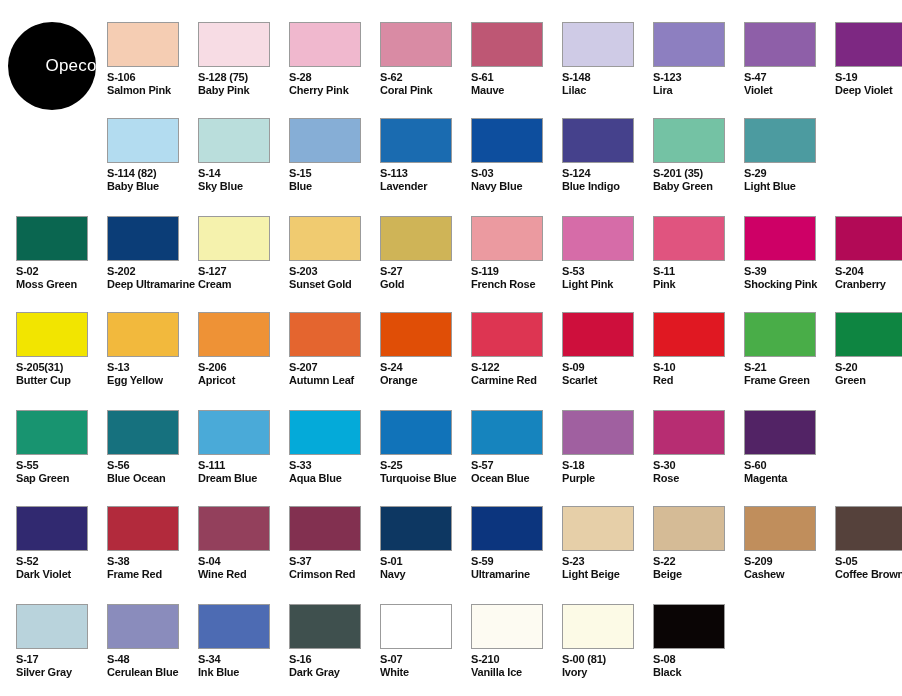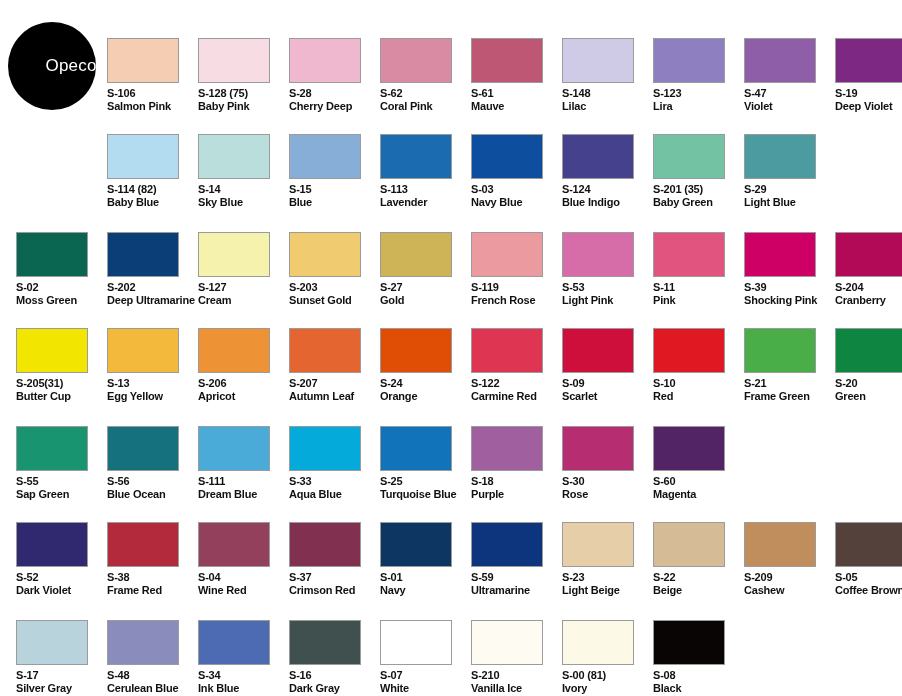--- a/index.html
+++ b/index.html
@@ -36,21 +36,21 @@
     color: #ffffff;
     font-size: 17px;
     font-weight: 400;
     letter-spacing: 0.2px;
     font-family: "Liberation Sans", sans-serif;
     margin-left: 48px;
   }
   .grid {
     position: absolute;
     left: 0;
-    top: 16px;
+    top: 0;
     width: 902px;
     height: 616px;
   }
   .swatch-row {
     position: absolute;
     left: 0;
     width: 902px;
     height: 96px;
     display: flex;
   }
@@ -105,21 +105,21 @@
           <div class="swatch-chip" style="background: rgb(247, 220, 228); border-color: rgb(155, 155, 155);"></div>
           <div class="swatch-caption">
             <span class="swatch-code">S-128 (75)</span>
             <span class="swatch-label">Baby Pink</span>
           </div>
         </div>
         <div class="swatch-cell">
           <div class="swatch-chip" style="background: rgb(240, 184, 206); border-color: rgb(155, 155, 155);"></div>
           <div class="swatch-caption">
             <span class="swatch-code">S-28</span>
-            <span class="swatch-label">Cherry Deep</span>
+            <span class="swatch-label">Cherry Pink</span>
           </div>
         </div>
         <div class="swatch-cell">
           <div class="swatch-chip" style="background: rgb(217, 139, 164); border-color: rgb(155, 155, 155);"></div>
           <div class="swatch-caption">
             <span class="swatch-code">S-62</span>
             <span class="swatch-label">Coral Pink</span>
           </div>
         </div>
         <div class="swatch-cell">
@@ -387,20 +387,27 @@
           <div class="swatch-caption">
             <span class="swatch-code">S-33</span>
             <span class="swatch-label">Aqua Blue</span>
           </div>
         </div>
         <div class="swatch-cell">
           <div class="swatch-chip" style="background: rgb(17, 115, 185); border-color: rgb(155, 155, 155);"></div>
           <div class="swatch-caption">
             <span class="swatch-code">S-25</span>
             <span class="swatch-label">Turquoise Blue</span>
+          </div>
+        </div>
+        <div class="swatch-cell">
+          <div class="swatch-chip" style="background: rgb(22, 132, 190); border-color: rgb(155, 155, 155);"></div>
+          <div class="swatch-caption">
+            <span class="swatch-code">S-57</span>
+            <span class="swatch-label">Ocean Blue</span>
           </div>
         </div>
         <div class="swatch-cell">
           <div class="swatch-chip" style="background: rgb(160, 96, 160); border-color: rgb(155, 155, 155);"></div>
           <div class="swatch-caption">
             <span class="swatch-code">S-18</span>
             <span class="swatch-label">Purple</span>
           </div>
         </div>
         <div class="swatch-cell">

